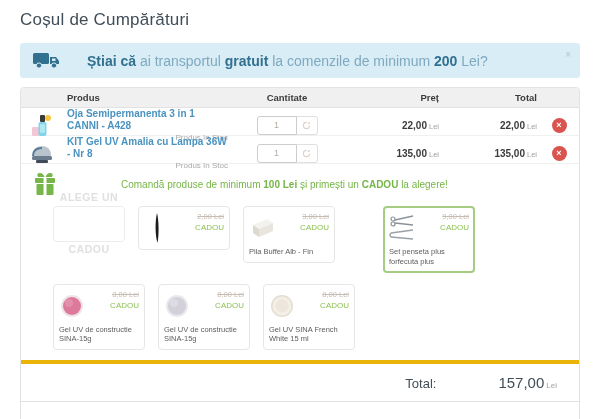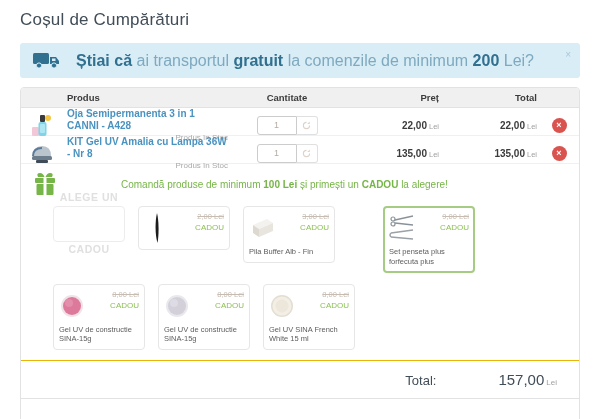--- a/index.html
+++ b/index.html
@@ -5,21 +5,21 @@
   * { box-sizing: border-box; margin: 0; padding: 0; }
   html, body { width: 600px; height: 419px; background: #fff; overflow: hidden; }
   body { font-family: "Liberation Sans", sans-serif; color: #3b4a54; }
   .page { padding: 6px 20px 0; }
 
   .page-title { font-size: 17px; font-weight: 400; color: #414d57; margin: 4px 0 13px; letter-spacing: .2px; }
 
   
   .info-banner { position: relative; display: flex; align-items: center; background: #d9edf7; border-radius: 3px; padding: 8px 26px 8px 12px; }
   .truck-icon { width: 30px; display: flex; justify-content: center; flex: 0 0 auto; }
-  .banner-text { margin-left: 14px; font-size: 16px; color: #7fa9bf; }
+  .banner-text { margin-left: 25px; font-size: 14px; color: #7fa9bf; }
   .banner-text b { color: #31708f; font-weight: 700; }
   .banner-close { position: absolute; top: 7px; right: 9px; font-size: 10px; color: #a8c8d6; cursor: pointer; line-height: 1; }
 
   
   .cart-panel { margin-top: 9px; border: 1px solid #e2e2e2; border-radius: 4px; background: #fff; }
   .grid-row { display: grid; grid-template-columns: 46px 1fr 118px 105px 88px 40px; align-items: center; }
 
   .table-head { background: #f0f0f0; border-bottom: 1px solid #e2e2e2; height: 20px; font-size: 9.5px; font-weight: 700; color: #3b3b3b; border-radius: 3px 3px 0 0; }
   .th-product { grid-column: 2; }
   .th-qty { grid-column: 3; text-align: center; }
@@ -51,21 +51,21 @@
   .gift-card-top { display: flex; gap: 4px; align-items: flex-start; }
   .gift-img { width: 26px; height: 32px; flex: 0 0 auto; display: flex; align-items: center; justify-content: center; }
   .gift-meta { flex: 1; text-align: right; }
   .old-price { font-size: 7.5px; color: #c6bcb2; text-decoration: line-through; white-space: nowrap; }
   .cadou { font-size: 8px; color: #8cc152; font-weight: 400; margin-top: 2px; }
   .gift-name { font-size: 7.5px; color: #5d5d5d; margin-top: 3px; line-height: 1.3; }
   .placeholder-card { width: 72px; height: 36px; border: 1px solid #ececec; border-radius: 4px; display: flex; flex-direction: column; align-items: center; justify-content: center; cursor: pointer; gap: 36px; }
   .placeholder-card span { font-size: 10.5px; font-weight: 700; color: #e0e0e0; letter-spacing: .5px; line-height: 1.5; }
 
   
-  .total-row { display: flex; justify-content: flex-end; align-items: baseline; border-top: 1px solid #eab308; padding: 10px 22px 10px 16px; }
+  .total-row { display: flex; justify-content: flex-end; align-items: baseline; border-top: 4px solid #eab308; padding: 10px 22px 10px 16px; }
   .total-label { font-size: 13px; color: #414d57; margin-right: 62px; }
   .total-amount { font-size: 15px; color: #414d57; }
   .total-amount .cur { font-size: 8px; color: #a0a0a0; margin-left: 2px; }
 
   
   .panel-footer { border-top: 1px solid #e2e2e2; padding: 13px 14px 14px; display: flex; justify-content: space-between; align-items: center; }
   svg { display: block; }
 </style>
 </head>
 <body>

